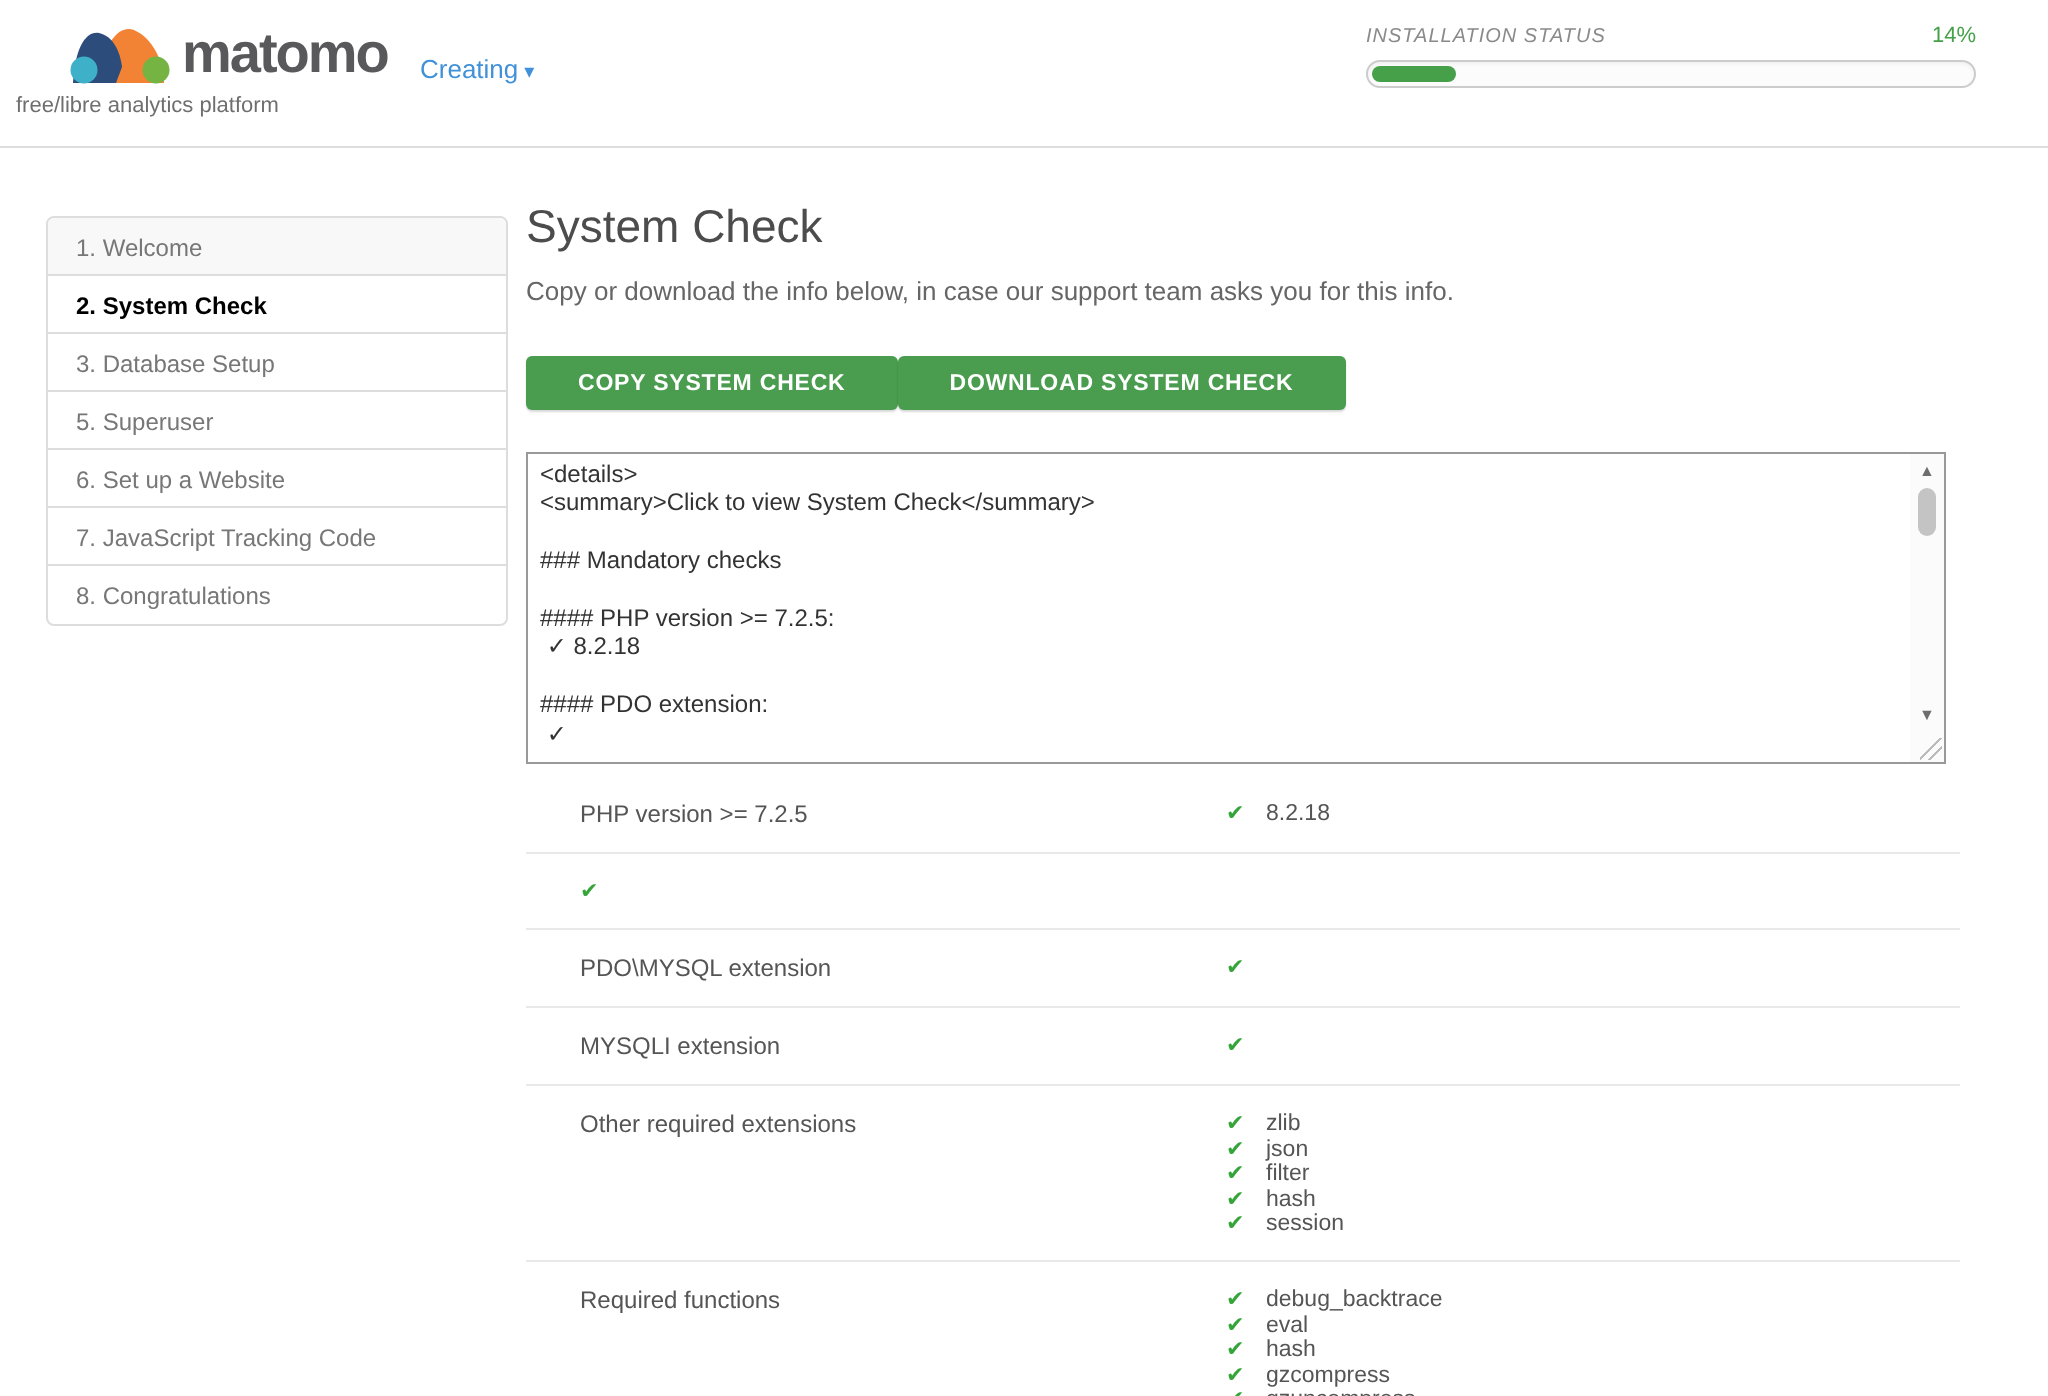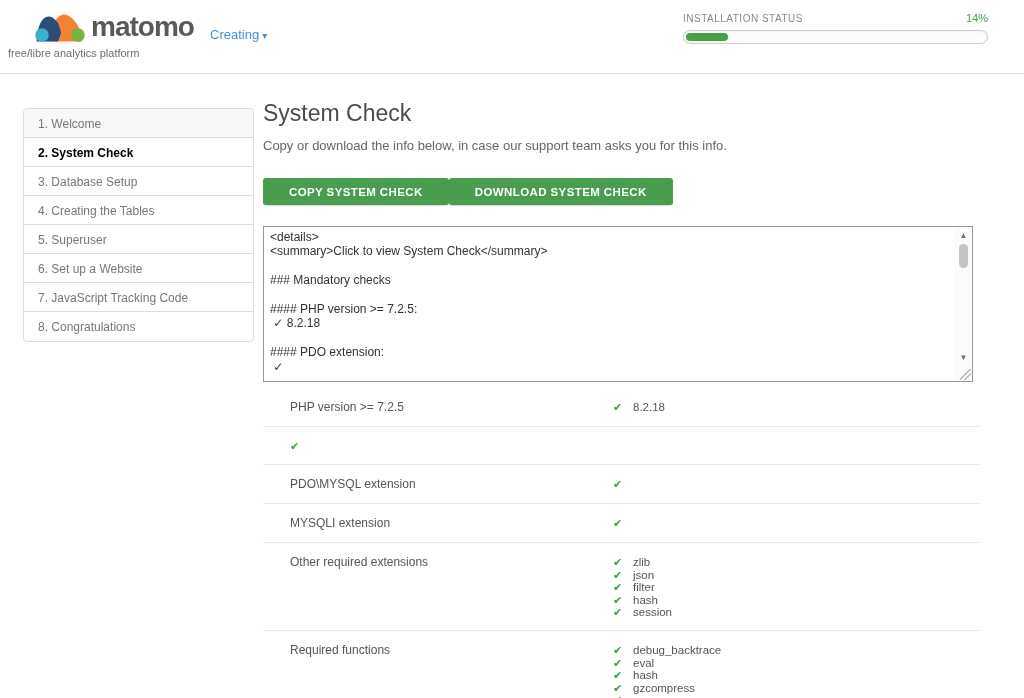--- a/index.html
+++ b/index.html
@@ -12,21 +12,21 @@
   .header-rule { position:absolute; left:0; top:73px; width:1024px; height:1px; background:#ddd; }
   .logo-block { position:absolute; left:8px; top:10px; }
   .logo-row { display:flex; align-items:center; margin-left:27px; }
   .logo-mark { width:50px; height:34px; }
   .logo-word { font-size:28px; font-weight:700; letter-spacing:-1px; color:#59595b; margin-left:6px; }
   .logo-tagline { font-size:11px; color:#6f6f6f; margin-top:3px; }
   .lang { position:absolute; left:210px; top:27px; font-size:13px; color:#4191d9; cursor:pointer; }
   .lang .caret { font-size:10px; margin-left:3px; }
   .status-block { position:absolute; left:683px; top:12px; width:305px; }
   .status-row { display:flex; justify-content:space-between; align-items:baseline; }
-  .status-label { font-size:10px; letter-spacing:.5px; color:#8a8a8a; }
+  .status-label { font-size:10px; letter-spacing:.5px; color:#8a8a8a;font-style:italic; }
   .status-pct { font-size:11px; color:#46a049; }
   .progress { margin-top:6px; height:14px; border:1px solid #ccc; border-radius:8px;
               background:#fcfcfc; box-shadow:inset 0 1px 2px rgba(0,0,0,.05); }
   .progress-fill { height:8px; margin:2px; border-radius:5px; background:#46a049; width:14%; }
 
   
   .sidebar { position:absolute; left:23px; top:108px; width:231px;
              border:1px solid #ddd; border-radius:4px; background:#fff; overflow:hidden; }
   .step { padding:8px 14px 7px 14px; font-size:12px; color:#777; border-bottom:1px solid #ddd;
           height:29px; display:flex; align-items:center; }
@@ -101,21 +101,20 @@
         <div class="progress-fill" style="width: 14%;"></div>
       </div>
     </div>
     <div class="header-rule"></div>
   </div>
 
   <div class="sidebar">
     <div class="step done">1. Welcome</div>
     <div class="step active">2. System Check</div>
     <div class="step">3. Database Setup</div>
-    <div class="step">4. Creating the Tables</div>
     <div class="step">5. Superuser</div>
     <div class="step">6. Set up a Website</div>
     <div class="step">7. JavaScript Tracking Code</div>
     <div class="step">8. Congratulations</div>
   </div>
 
   <div class="main">
     <div class="title">System Check</div>
     <div class="subtitle">Copy or download the info below, in case our support team asks you for this info.</div>
 

